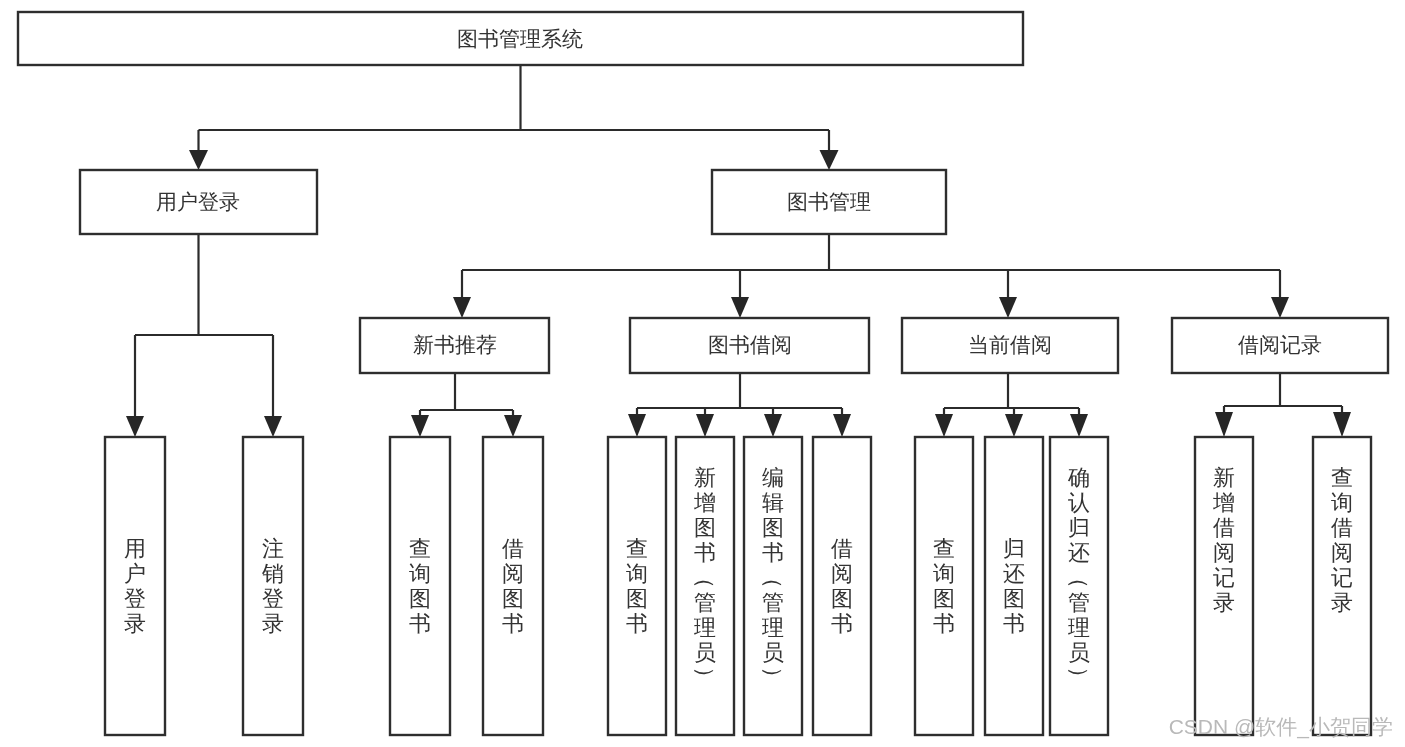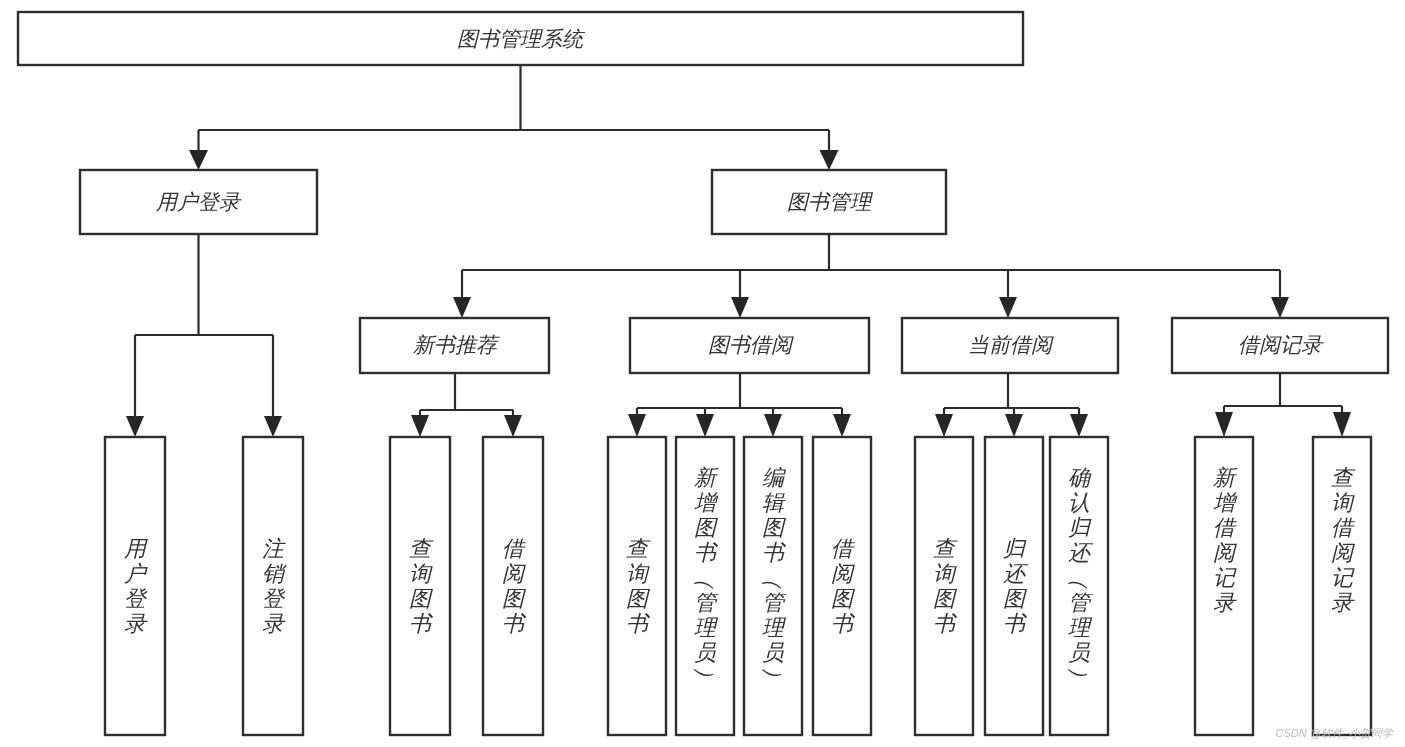--- a/index.html
+++ b/index.html
@@ -11,21 +11,20 @@
     width: 1405px;
     height: 747px;
     font-family: "Liberation Sans", "DejaVu Sans", sans-serif;
     overflow: hidden;
     position: relative;
   }
   #diagram-root {
     position: relative;
     width: 1405px;
     height: 747px;
-    font-style: italic;
   }
   svg.diagram-canvas {
     position: absolute;
     top: 0;
     left: 0;
     width: 1405px;
     height: 747px;
     display: block;
   }
   .node-box {
@@ -67,21 +66,21 @@
   }
   .vert-char.rot {
     display: inline-block;
     transform: rotate(90deg);
   }
   .watermark {
     position: absolute;
     right: 12px;
     bottom: 6px;
     font-family: "Liberation Sans", "DejaVu Sans", sans-serif;
-    font-size: 11px;
+    font-size: 21px;
     color: #b9b9b9;
     white-space: nowrap;
     user-select: none;
   }
 </style>
 </head>
 <body>
 
 <div id="diagram-root">
 

